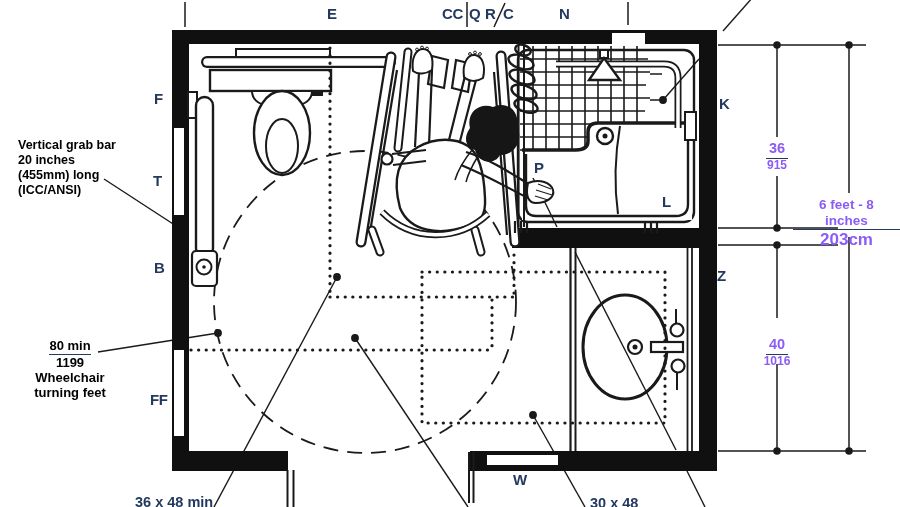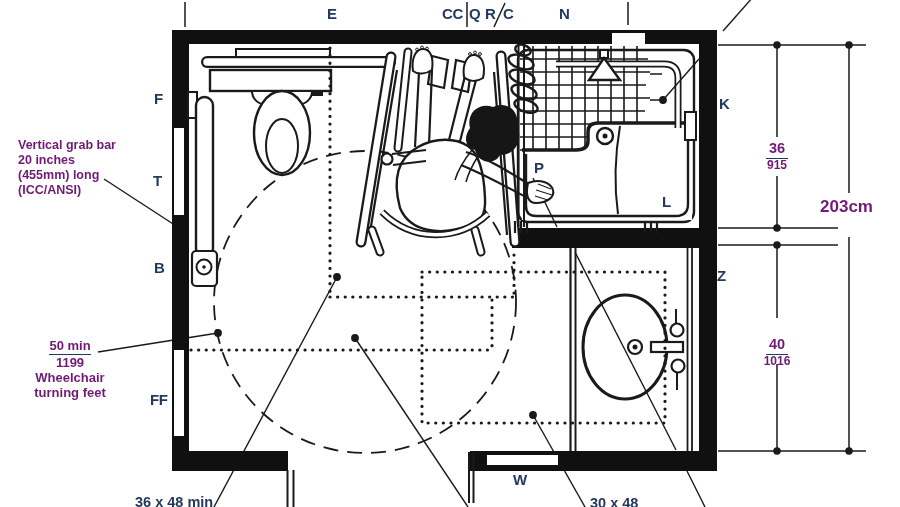--- a/index.html
+++ b/index.html
@@ -6,25 +6,25 @@
   #stage{
     position:relative;width:900px;height:507px;overflow:hidden;
     background:#ffffff;font-family:"Liberation Sans",sans-serif;
   }
   #plan-svg{position:absolute;left:0;top:0;}
   .ltr{
     position:absolute;color:#24395e;font-weight:bold;font-size:15px;
     letter-spacing:-0.3px;white-space:nowrap;line-height:1;
   }
   .note{
-    position:absolute;color:#701a75;font-weight:bold;font-size:12.5px;
+    position:absolute;color:#000000;font-weight:bold;font-size:12.5px;
     line-height:15px;white-space:nowrap;
   }
   .note.center{text-align:center;}
-  .frac{position:absolute;color:#701a75;font-weight:bold;text-align:center;line-height:1.15;}
+  .frac{position:absolute;color:#8b5cf6;font-weight:bold;text-align:center;line-height:1.15;}
   .frac .top{display:inline-block;border-bottom:1.6px solid #24395e;padding:0 3px 1px 3px;font-size:14.5px;}
   .frac .bot{display:block;font-size:12px;}
   .underbar{display:inline-block;border-bottom:1.6px solid #24395e;padding-bottom:1px;}
   .cutlabel{position:absolute;color:#24395e;font-weight:bold;font-size:14.5px;white-space:nowrap;line-height:1;}
 </style>
 </head>
 <body>
 
 <div id="stage">
 
@@ -256,36 +256,37 @@
 <div class="ltr" style="left:513px;top:472px">W</div>
 
 <div class="note" style="left:18px;top:138px">
   <span>Vertical grab bar</span><br>
   <span>20 inches</span><br>
   <span>(455mm) long</span><br>
   <span>(ICC/ANSI)</span>
 </div>
 
 <div class="note center" style="left:14px;top:338px;width:112px;font-size:13px">
-  <span class="underbar">50 min</span><br>
+  <span class="underbar">80 min</span><br>
   <span>1199</span><br>
   <span>Wheelchair</span><br>
   <span>turning feet</span>
 </div>
 
 <div class="frac" style="left:752px;top:139px;width:50px">
   <span class="top">36</span>
   <span class="bot">915</span>
 </div>
 
 <div class="frac" style="left:752px;top:335px;width:50px">
   <span class="top">40</span>
   <span class="bot">1016</span>
 </div>
 
 <div class="frac" style="left:793px;top:197px;width:107px">
+  <span class="top" style="font-size:13.5px">6 feet - 8 inches</span>
   <span class="bot" style="font-size:17px">203cm</span>
 </div>
 
 <div class="cutlabel" style="left:135px;top:495px">36 x 48 min</div>
 <div class="cutlabel" style="left:590px;top:496px">30 x 48</div>
 
 </div>
 
 </body></html>

